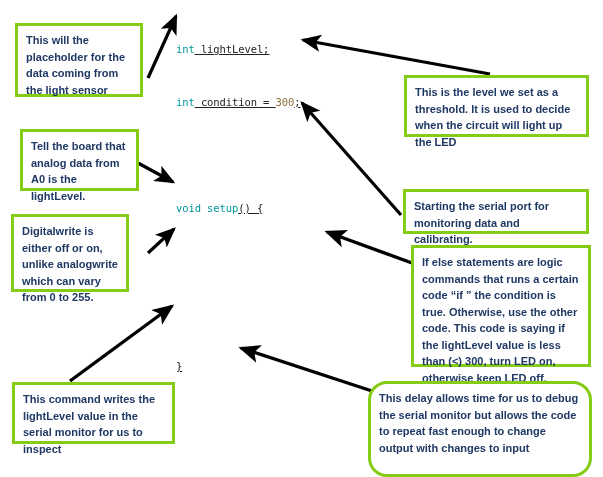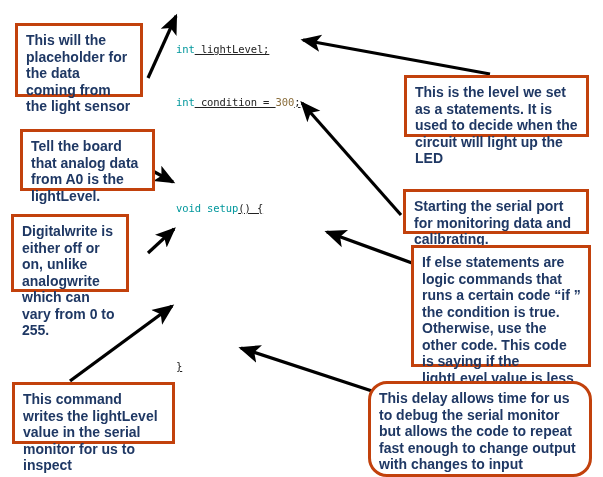--- a/index.html
+++ b/index.html
@@ -36,24 +36,24 @@
   .fn   { color: #d35400; }   
   .obj  { color: #b5411f; }   
   .num  { color: #8a6d3b; }   
   .pl   { color: #222222; text-decoration: underline; }   
 
   
   .note {
     position: absolute;
     box-sizing: border-box;
     background: #ffffff;
-    border: 3px solid #c2410c;
+    border: 3px solid #84cc16;
     color: #1f3864;
     font-family: "Liberation Sans", sans-serif;
-    font-size: 14px;
+    font-size: 11px;
     font-weight: bold;
     line-height: 16.5px;
     padding: 6px 7px 5px 8px;
     z-index: 3;
   }
   .note p { margin: 0; }
 
   
   svg.arrows {
     position: absolute;
@@ -133,34 +133,34 @@
     
     
     
     
   </div>
 
   <div class="note" style="left:15px; top:23px; width:128px; height:74px;">
     <p>This will the placeholder for the  data coming from the light sensor</p>
   </div>
 
-  <div class="note" style="left:20px; top:129px; width:135px; height:62px;">
+  <div class="note" style="left:20px; top:129px; width:119px; height:62px;">
     <p>Tell the board that analog data from A0 is the lightLevel.</p>
   </div>
 
   <div class="note" style="left:11px; top:214px; width:118px; height:78px;">
     <p>Digitalwrite is either off or on, unlike analogwrite which can vary from 0 to 255.</p>
   </div>
 
   <div class="note" style="left:12px; top:382px; width:163px; height:62px;">
     <p>This command writes the lightLevel value in the serial monitor for us to inspect</p>
   </div>
 
   <div class="note" style="left:404px; top:75px; width:185px; height:62px;">
-    <p>This is the level we set as a statements. It is used to decide when the circuit will light up the LED</p>
+    <p>This is the level we set as a threshold. It is used to decide when the circuit will light up the LED</p>
   </div>
 
   <div class="note" style="left:403px; top:189px; width:186px; height:45px;">
     <p>Starting the serial port for monitoring data and calibrating.</p>
   </div>
 
   <div class="note" style="left:411px; top:245px; width:180px; height:122px;">
     <p>If else statements are logic commands that runs a certain code “if ” the condition is true. Otherwise, use the other code. This code is saying if the lightLevel value is less than (&lt;) 300, turn LED on, otherwise keep LED off.</p>
   </div>
 

